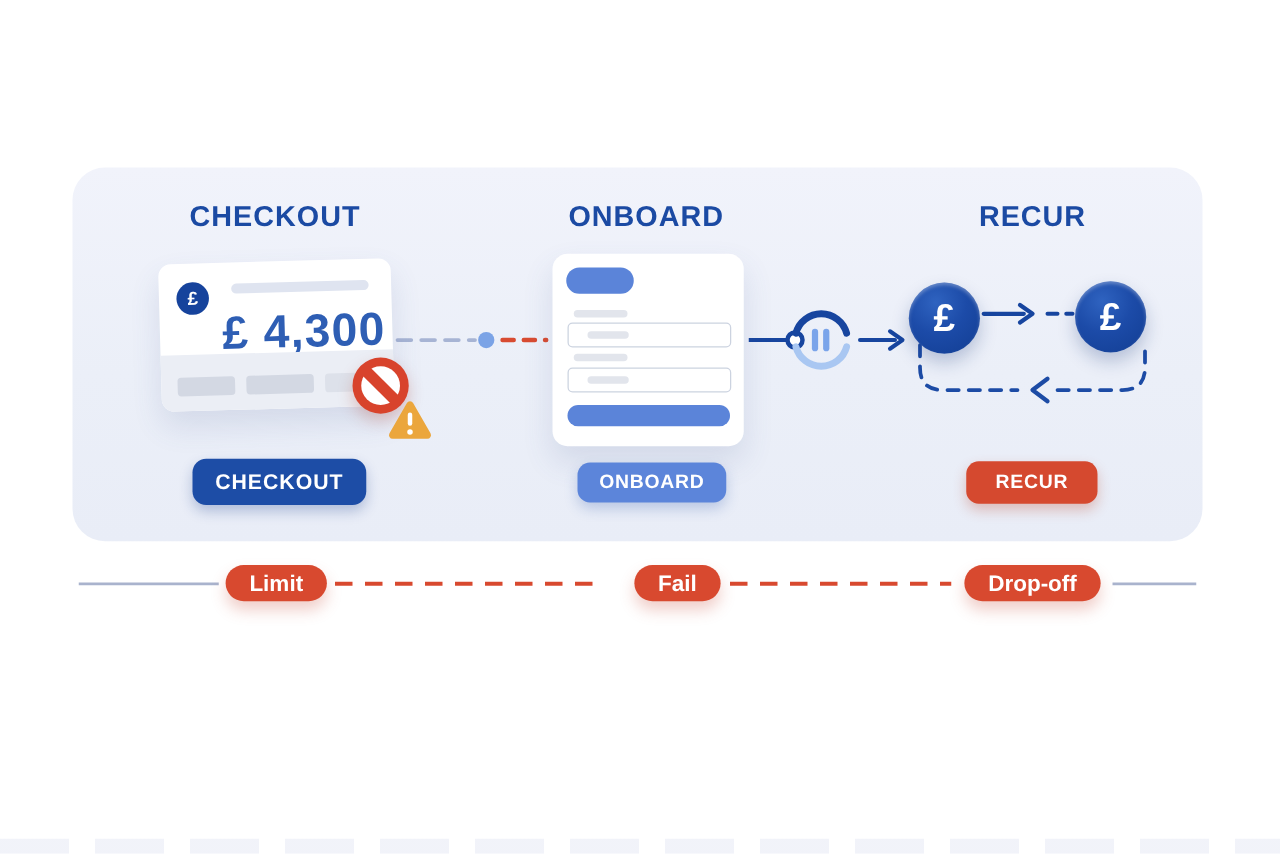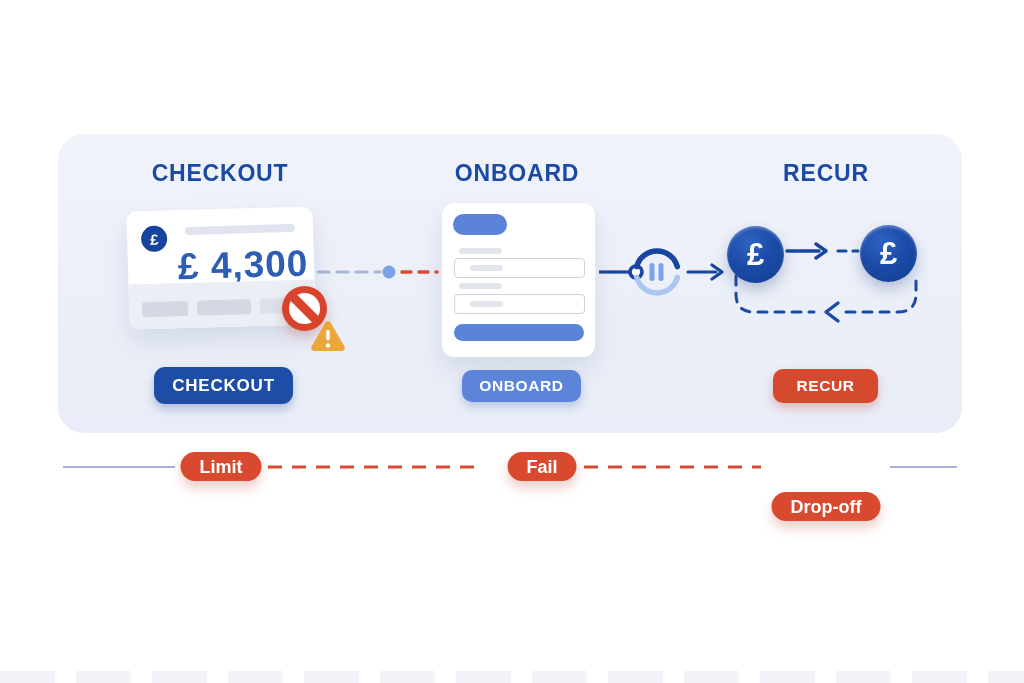--- a/index.html
+++ b/index.html
@@ -116,21 +116,21 @@
   
   .issue-pill{
     position:absolute;top:452px;transform:translateX(-50%);
     height:29px;line-height:31px;padding:0 19px;border-radius:16px;
     background:#d8492f;color:#ffffff;font-size:18px;font-weight:700;
     white-space:nowrap;z-index:3;
     box-shadow:0 7px 12px rgba(200,80,60,.28);
   }
   .p-limit{left:221px;}
   .p-fail{left:542px;}
-  .p-dropoff{left:826px;margin-top:40px;}
+  .p-dropoff{left:826px;}
   
   .connectors{position:absolute;left:0;top:0;z-index:2;pointer-events:none;}
   
   .bottom-strip{
     position:absolute;left:0;bottom:0;width:100%;height:12px;
     background:repeating-linear-gradient(90deg,#eef0f8 0 55px,#ffffff 55px 76px);
     opacity:.8;
   }
 </style>
 </head>

